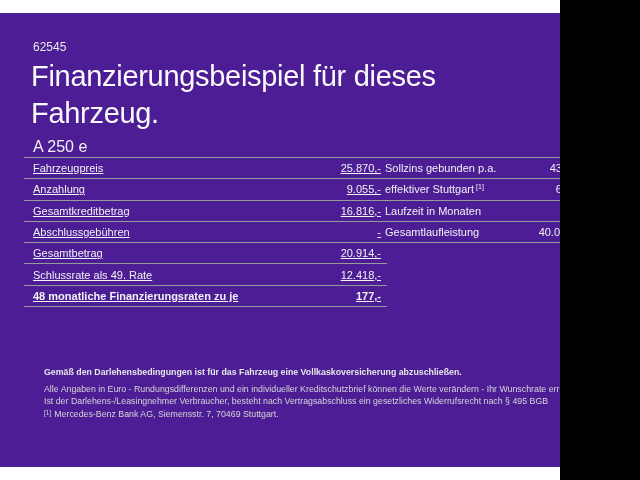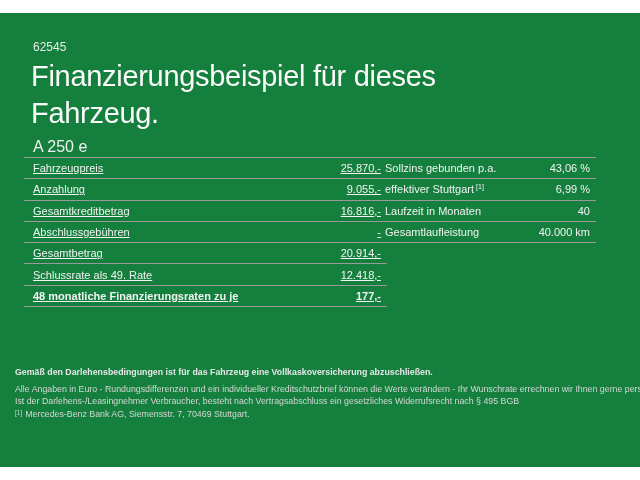--- a/index.html
+++ b/index.html
@@ -2,23 +2,23 @@
 <html><head>
 <meta charset="utf-8">
 <style>
   html, body {
     margin: 0;
     padding: 0;
     background: #000;
   }
   .stage {
     position: relative;
-    width: 640px;
+    width: 560px;
     height: 480px;
-    background: #15803d;
+    background: #4c1d95;
     overflow: hidden;
     font-family: "Liberation Sans", sans-serif;
     -webkit-font-smoothing: antialiased;
   }
   .edge-bar {
     position: absolute;
     left: 0;
     width: 640px;
     height: 13px;
     background: #ffffff;
@@ -77,21 +77,21 @@
   .fin-row.bold { font-weight: 700; gap: 24px; }
   .fin-row sup {
     font-size: 7px;
     line-height: 0;
     vertical-align: 4px;
     margin-left: 2px;
   }
 
   .fineprint {
     position: absolute;
-    left: 15px;
+    left: 44px;
     color: #d6d6d6;
     font-size: 8.8px;
     line-height: 10.5px;
     white-space: nowrap;
   }
   .fineprint.b1 { top: 367px; font-weight: 700; color: #e6e6e6; }
   .fineprint.b2 { top: 384px; }
   .fineprint.b3 { top: 395.5px; }
   .fineprint.b4 { top: 408px; }
   .fineprint .fn-marker {

